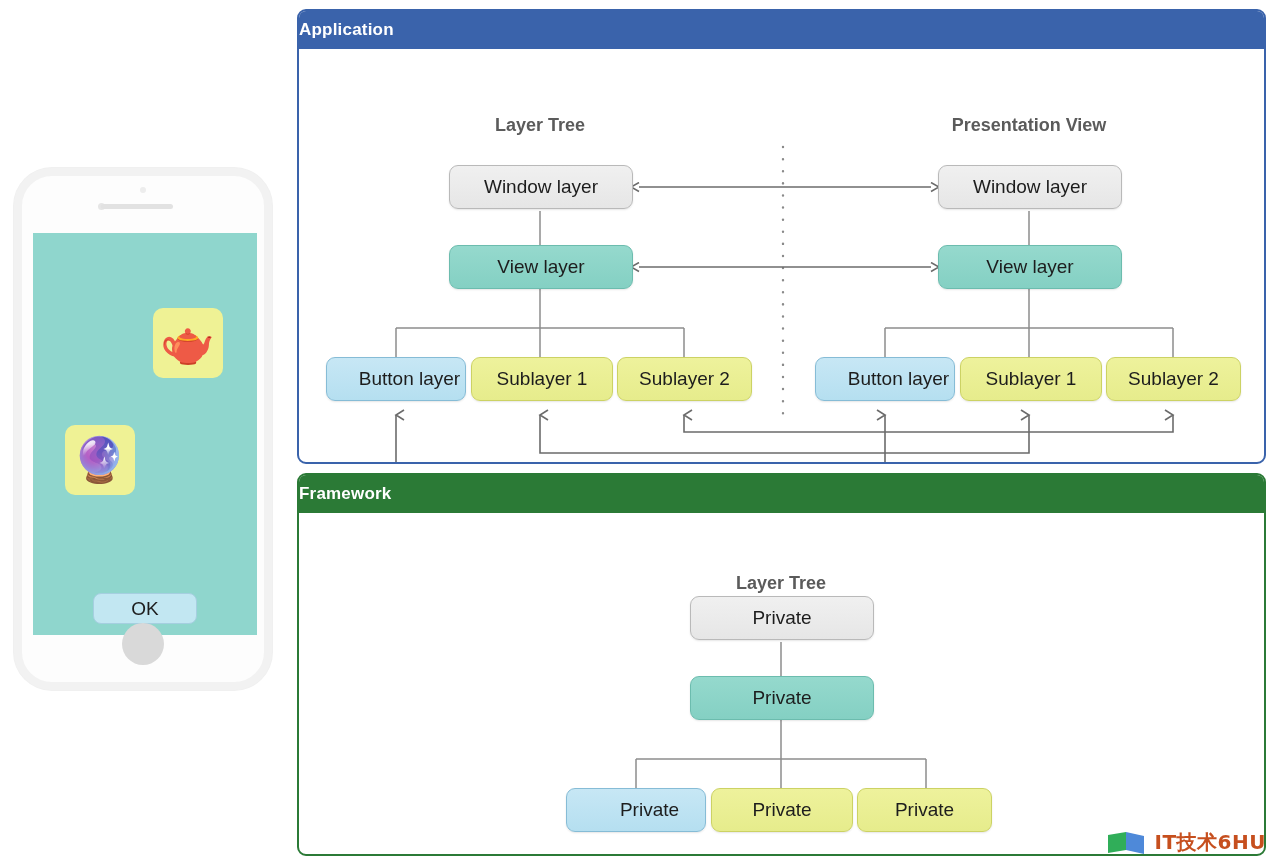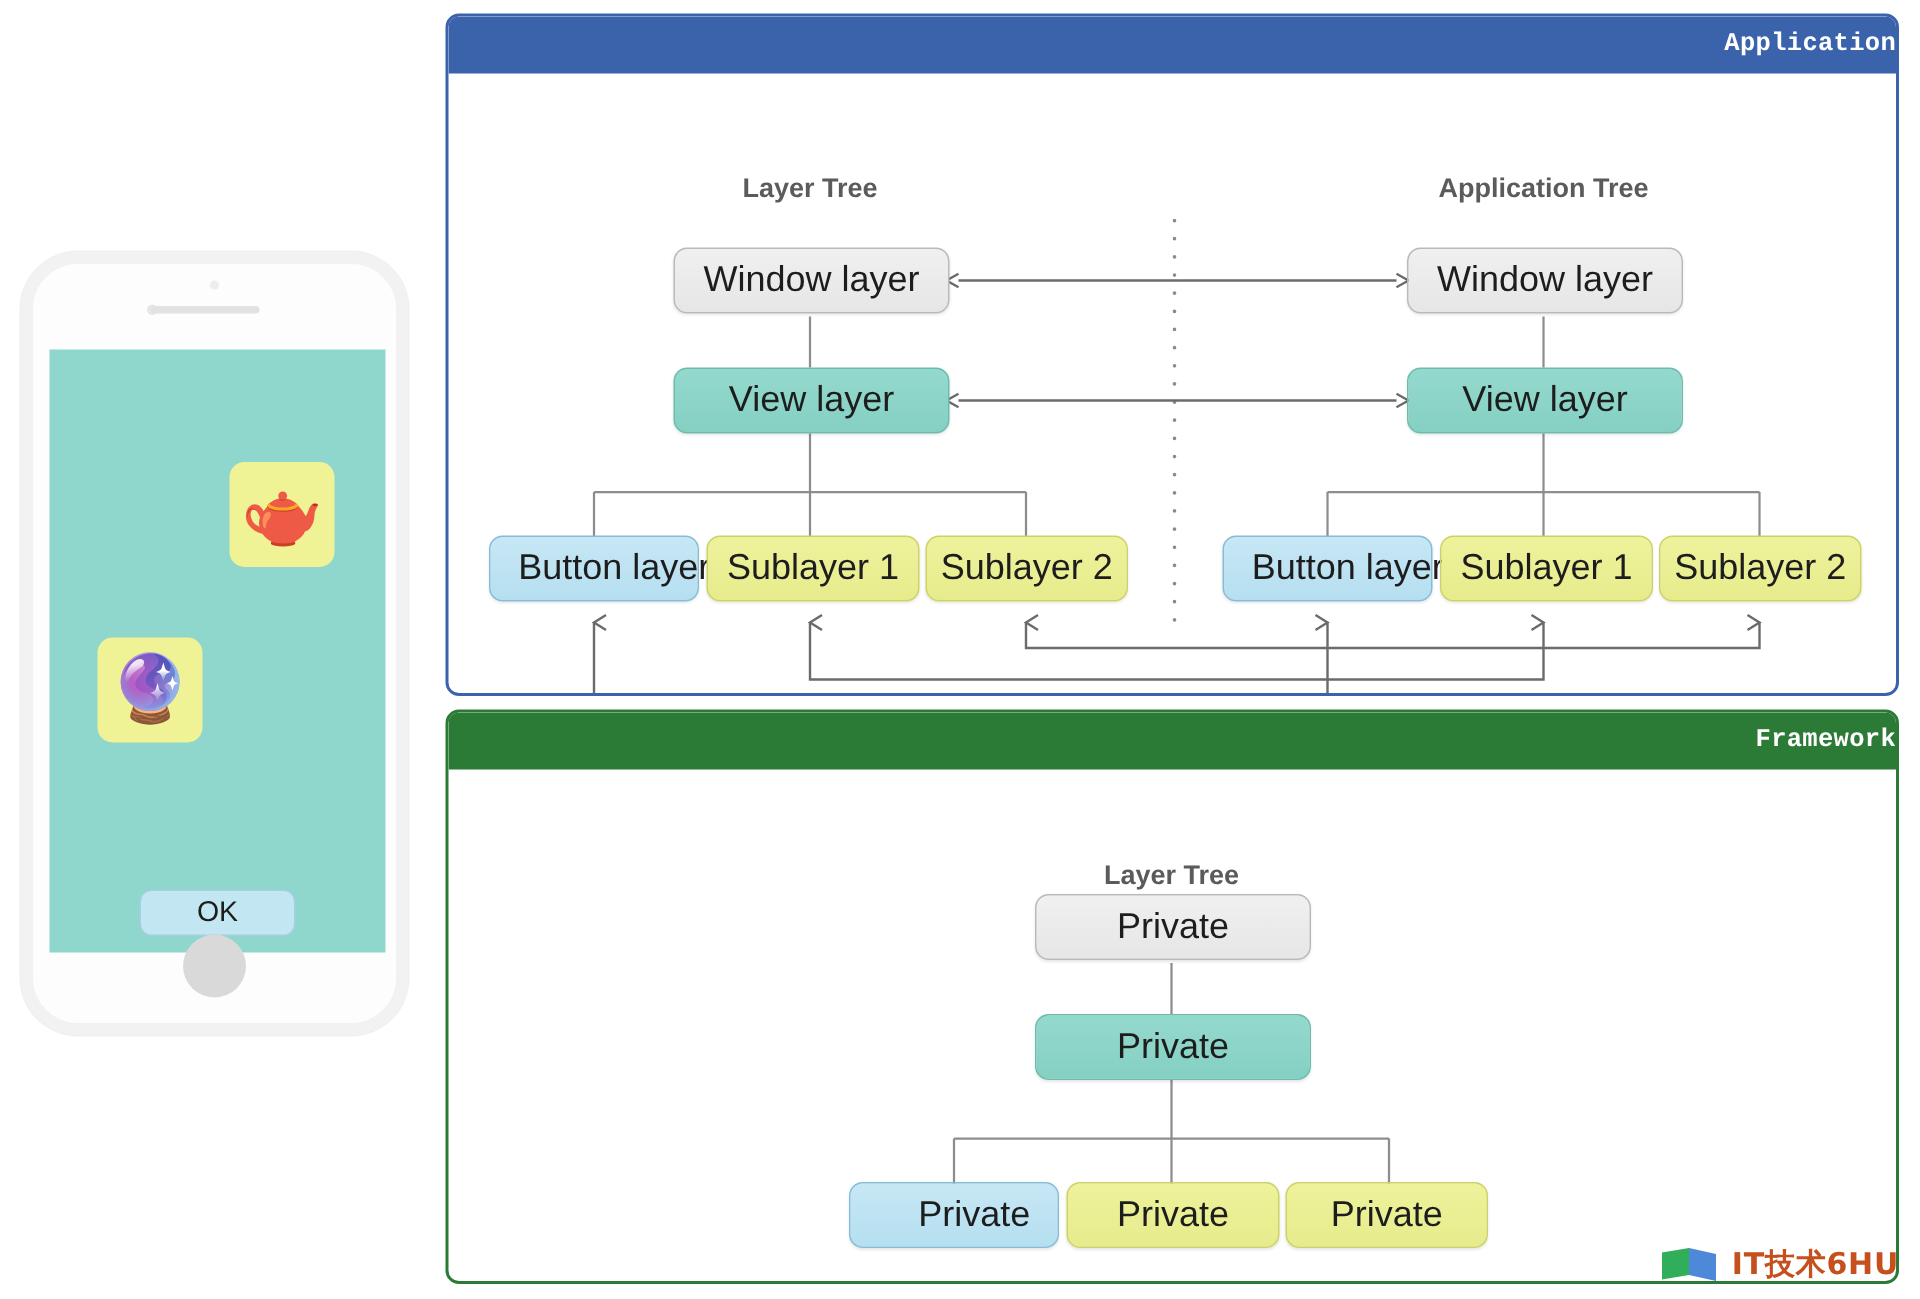--- a/index.html
+++ b/index.html
@@ -57,37 +57,37 @@
   #phone-home{
     position:absolute;left:50%;margin-left:-21px;bottom:17px;
     width:42px;height:42px;border-radius:50%;background:#d9d9d9;
   }
 
   
   .panel{position:absolute;box-sizing:border-box;border-radius:9px;background:#fff;overflow:hidden;}
   #application-panel{left:297px;top:9px;width:969px;height:455px;border:2px solid #3a63ab;}
   #framework-panel{left:297px;top:473px;width:969px;height:383px;border:2px solid #2b7a36;}
   .panel-header{
-    height:38px;line-height:38px;text-align:right;
-    color:#ffffff;font-weight:bold;font-size:17px;letter-spacing:.2px;font-family:Liberation Mono, monospace;
+    height:38px;line-height:38px;text-align:left;
+    color:#ffffff;font-weight:bold;font-size:17px;letter-spacing:.2px;
   }
   #application-panel .panel-header{background:#3a63ab;}
   #framework-panel  .panel-header{background:#2b7a36;}
   .panel-body{position:relative;width:100%;height:calc(100% - 38px);margin-top:40px;}
 
   .tree-title{
     position:absolute;font-size:18px;color:#5b5b5b;font-weight:600;
     text-align:center;white-space:nowrap;transform:translateX(-50%);
   }
 
   
   .node{
     position:absolute;box-sizing:border-box;
     display:flex;align-items:center;justify-content:center;
-    border-radius:9px;font-size:24px;color:#1d1d1d;
+    border-radius:9px;font-size:19px;color:#1d1d1d;
     white-space:nowrap;height:44px;
     box-shadow:0 1px 2px rgba(0,0,0,.10);
   }
   .node.gray  {background:linear-gradient(180deg,#f0f0f0,#e6e6e6);border:1px solid #b9b9b9;}
   .node.teal  {background:linear-gradient(180deg,#95d9cd,#84d0c3);border:1px solid #6cbcae;}
   .node.blue  {background:linear-gradient(180deg,#c7e7f5,#b5dff0);border:1px solid #86bcd6;padding-left:27px;}
   .node.yellow{background:linear-gradient(180deg,#eef29c,#e6ec8c);border:1px solid #ccd264;}
 
   
   svg.wires{position:absolute;left:0;top:0;width:100%;height:100%;overflow:visible;pointer-events:none;}
@@ -174,21 +174,21 @@
         <path class="wire" d="M874,326 L874,343 L385,343 L385,326" marker-start="url(#arrU)" marker-end="url(#arrU)"></path>
       </svg>
 
       <div class="tree-title" style="left:241px;top:26px;">Layer Tree</div>
       <div class="node gray" style="left:150px;top:76px;width:184px;">Window layer</div>
       <div class="node teal" style="left:150px;top:156px;width:184px;">View layer</div>
       <div class="node blue" style="left:27px;top:268px;width:140px;">Button layer</div>
       <div class="node yellow" style="left:172px;top:268px;width:142px;">Sublayer 1</div>
       <div class="node yellow" style="left:318px;top:268px;width:135px;">Sublayer 2</div>
 
-      <div class="tree-title" style="left:730px;top:26px;">Application Tree</div>
+      <div class="tree-title" style="left:730px;top:26px;">Presentation View</div>
       <div class="node gray" style="left:639px;top:76px;width:184px;">Window layer</div>
       <div class="node teal" style="left:639px;top:156px;width:184px;">View layer</div>
       <div class="node blue" style="left:516px;top:268px;width:140px;">Button layer</div>
       <div class="node yellow" style="left:661px;top:268px;width:142px;">Sublayer 1</div>
       <div class="node yellow" style="left:807px;top:268px;width:135px;">Sublayer 2</div>
     </div>
   </div>
 
   <div class="panel" id="framework-panel">
     <div class="panel-header">Framework</div>

